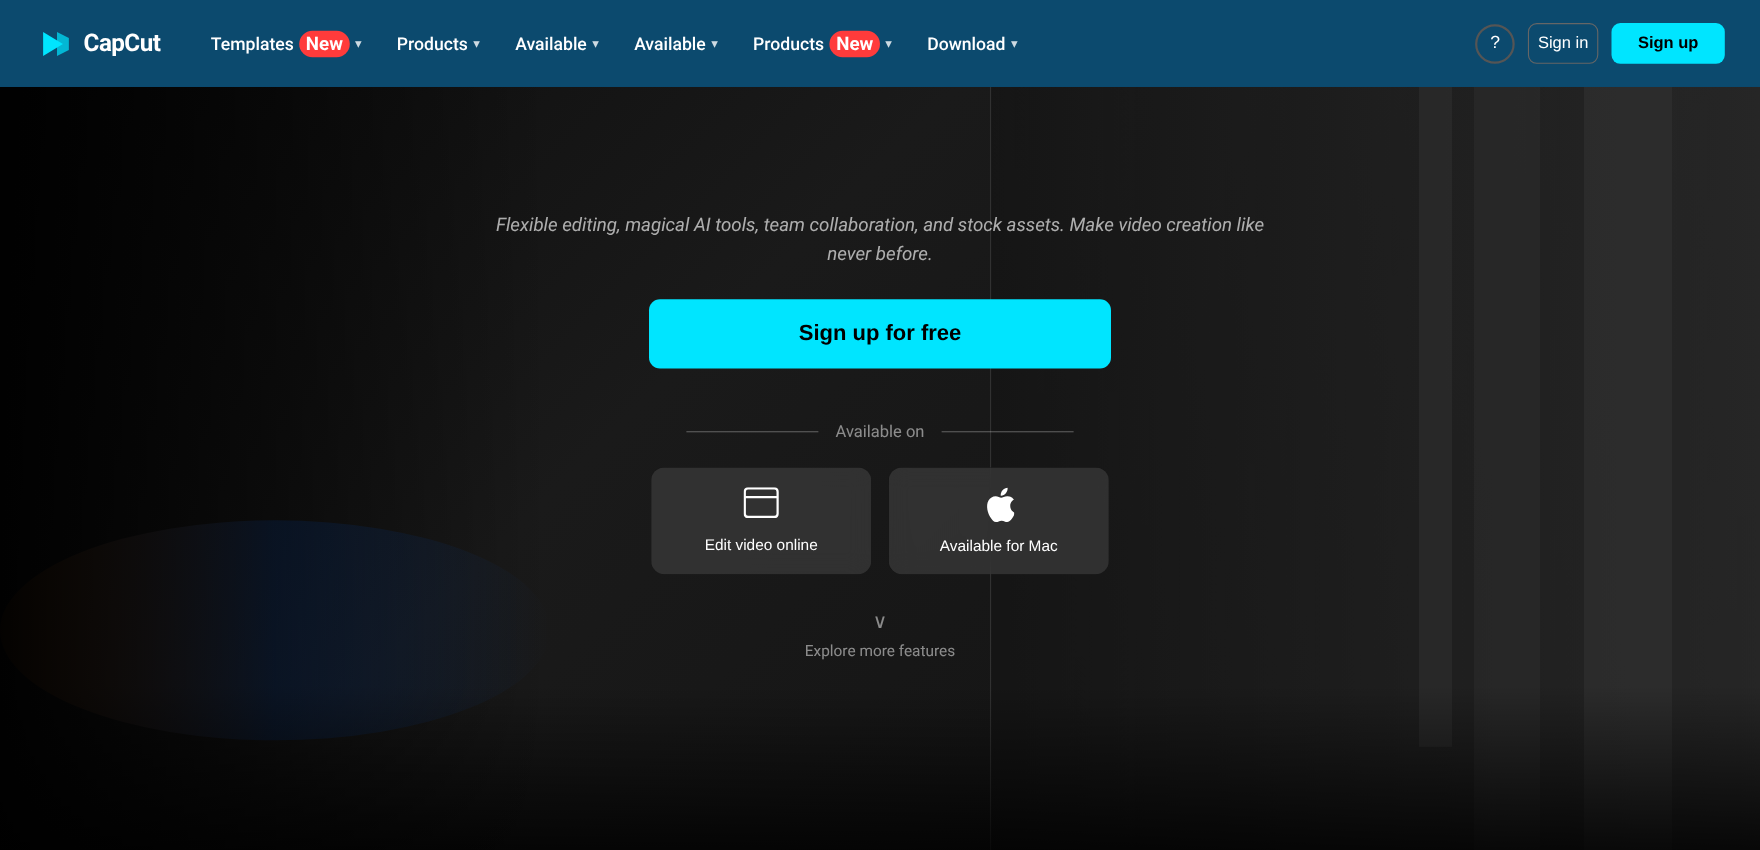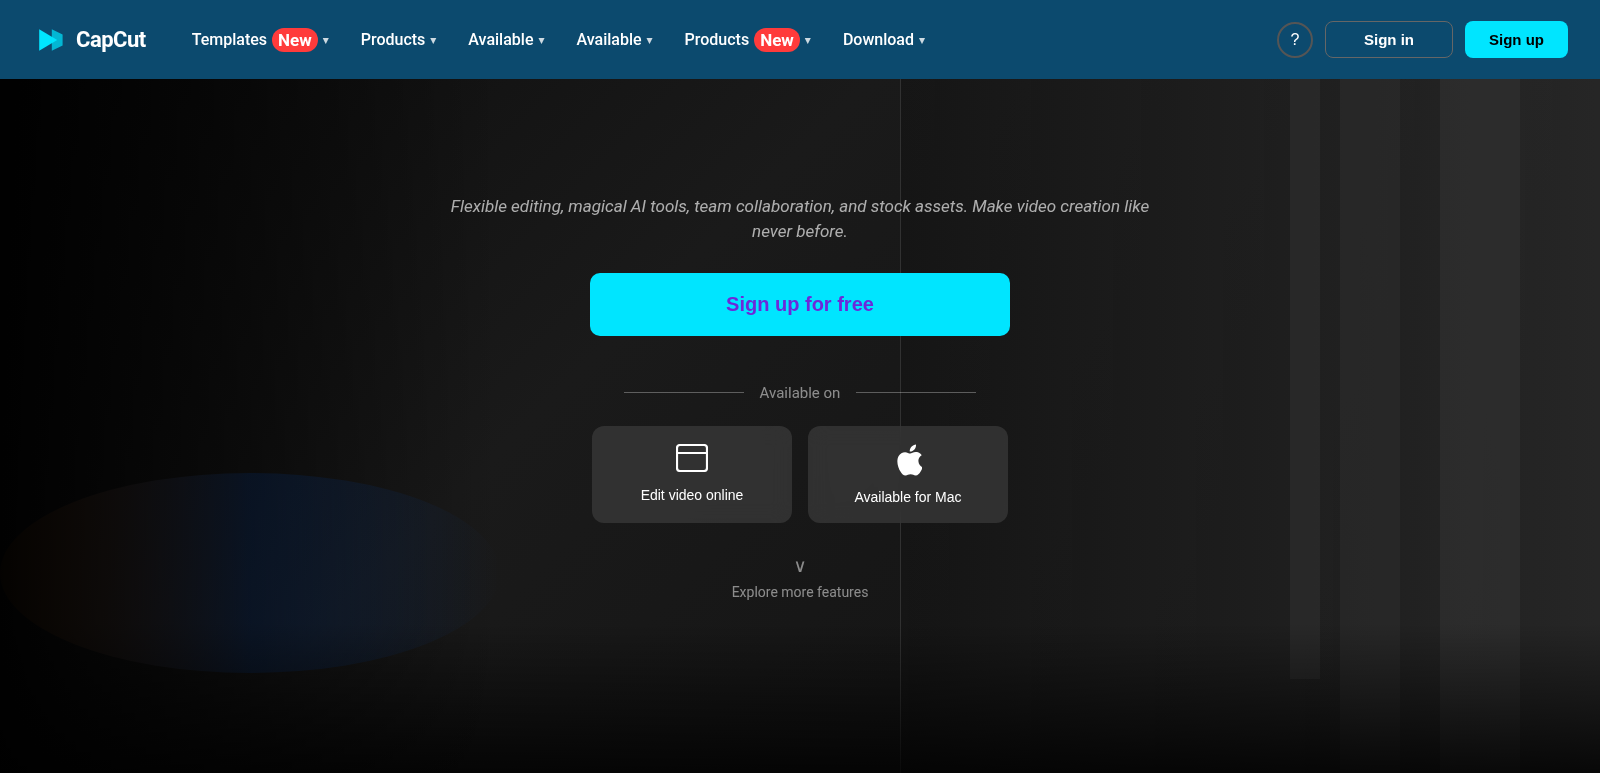--- a/index.html
+++ b/index.html
@@ -106,22 +106,22 @@
       display: flex;
       align-items: center;
       justify-content: center;
     }
 
     .signin-btn {
       background: transparent;
       border: 1.5px solid #666;
       color: #fff;
       font-size: 15px;
-      font-weight: 700;
-      padding: 9px 38px;
+      font-weight: 400;
+      padding: 9px 8px;
       border-radius: 8px;
       cursor: pointer;
     }
 
     .signup-btn {
       background: #00E5FF;
       border: none;
       color: #000;
       font-size: 15px;
       font-weight: 700;
@@ -179,21 +179,21 @@
       font-size: 17px;
       font-weight: 400;
       line-height: 1.5;
       max-width: 700px;
       font-style: italic;
     }
 
     .hero-cta {
       background: #00E5FF;
       border: none;
-      color: #6d28d9;
+      color: #000000;
       font-size: 20px;
       font-weight: 700;
       padding: 20px 0;
       width: 420px;
       border-radius: 10px;
       cursor: pointer;
       margin-top: 8px;
     }
 
     .available-on {

